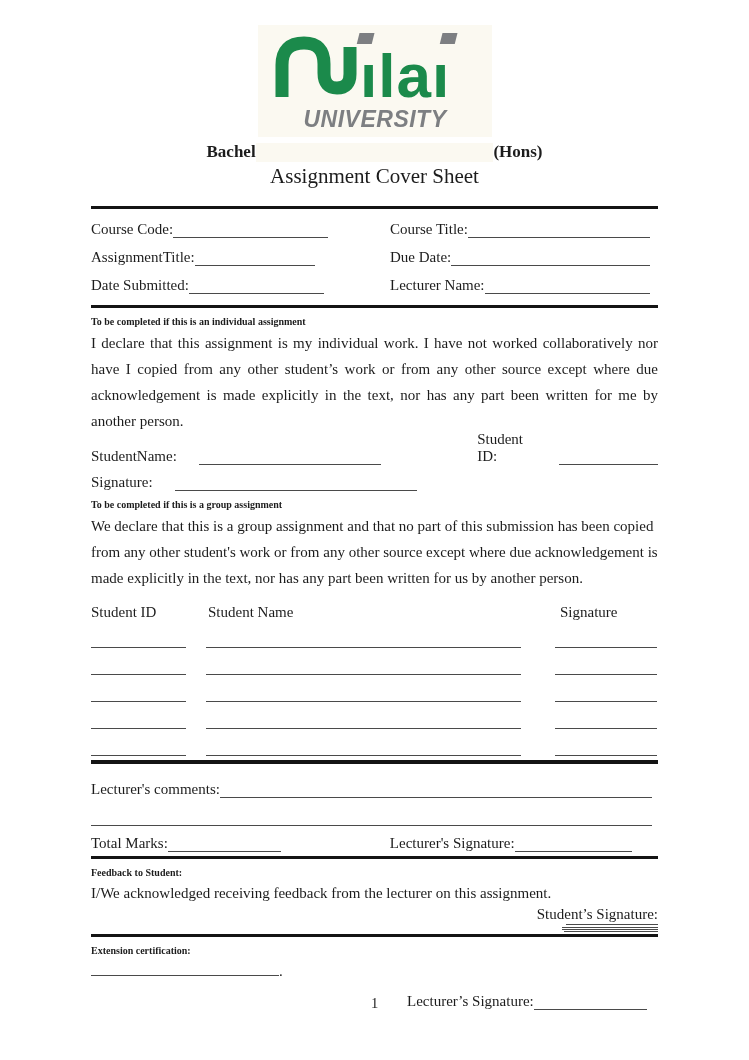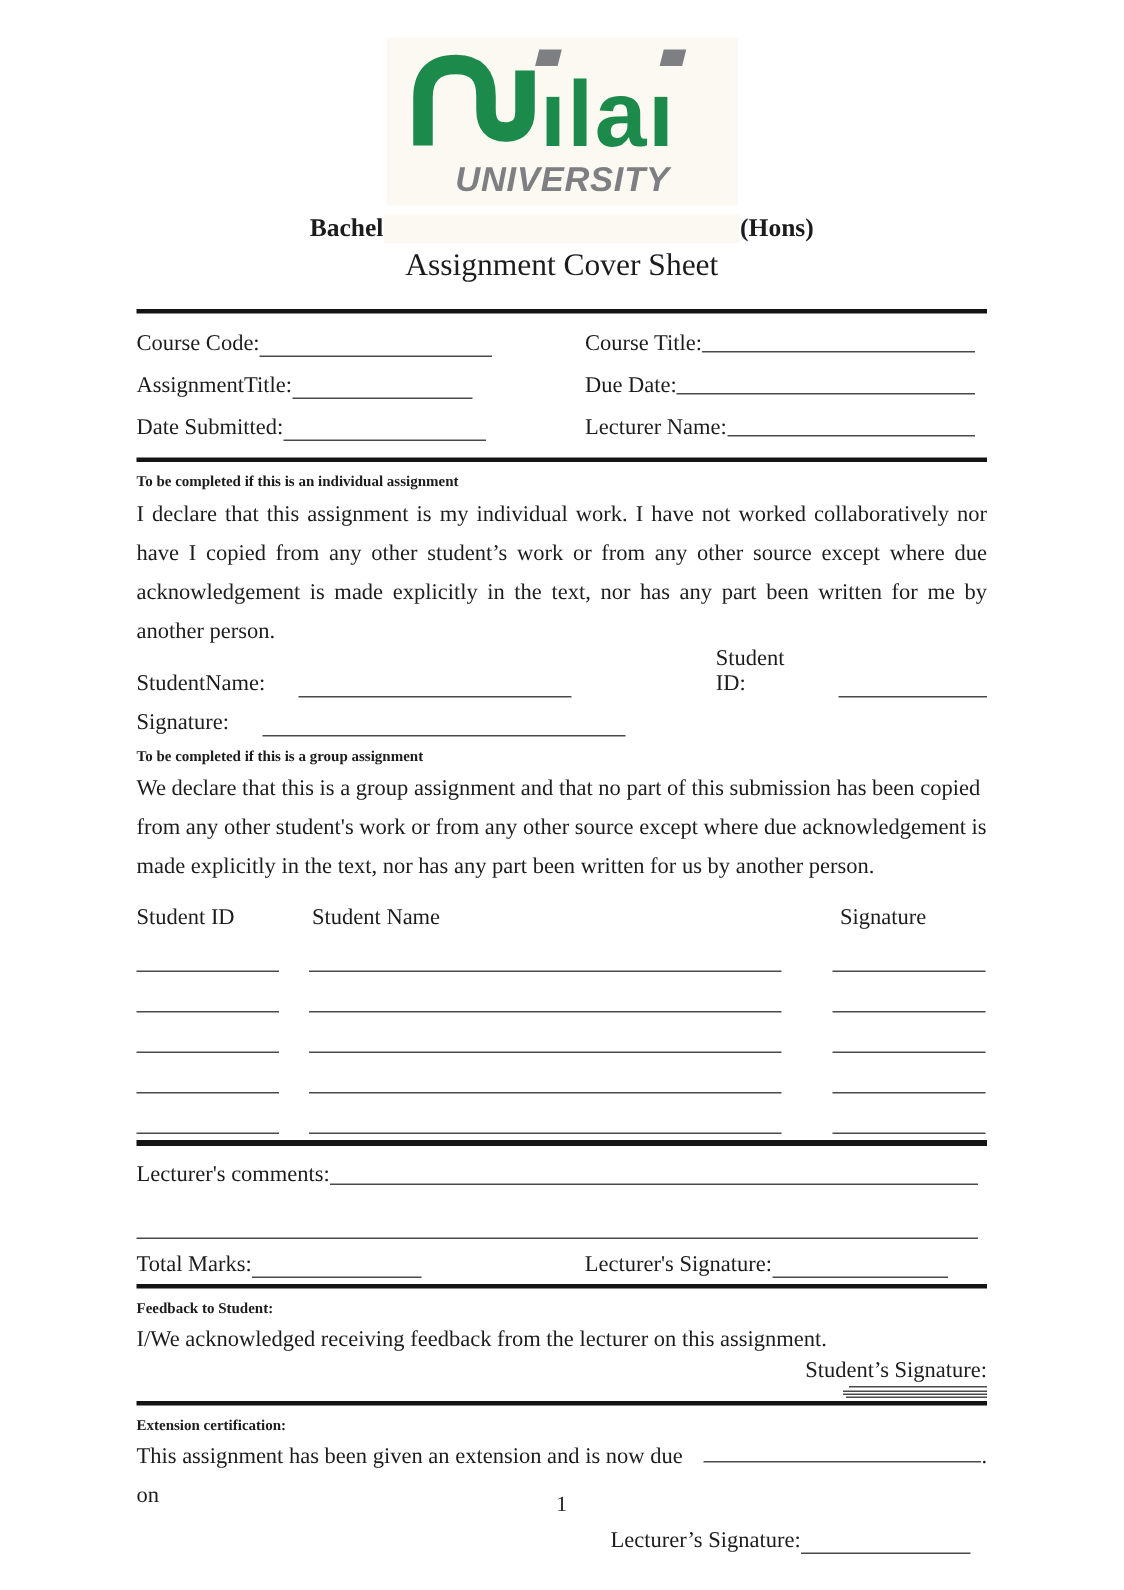--- a/index.html
+++ b/index.html
@@ -33,38 +33,38 @@
   .rule-3 { margin:4px 91px 0 91px; border-top-width:4px; }
   .rule-4 { margin:2px 91px 0 91px; }
   .rule-5 { margin:2px 91px 0 91px; }
 
   .blank { display:inline-block; border-bottom:1px solid #4a4a4a; height:14px; }
 
   
   .form-area { padding:6px 91px 4px 91px; }
   .form-row { display:flex; align-items:flex-end; height:28px; padding-bottom:5px; }
   .fcell-l { width:299px; display:flex; align-items:flex-end; }
-  .fcell-r { flex:1; display:flex; align-items:flex-start;margin-top:16px; }
+  .fcell-r { flex:1; display:flex; align-items:flex-end;margin-top:16px; }
   .fcell-r .blank { flex:1; margin-right:8px; }
 
   .bold-head { font-weight:bold; font-size:10px; margin-top:8px; }
   .para { text-align:justify; line-height:26px; margin-top:3px; }
   .para.left { text-align:left; }
 
   .sig-row { display:flex; align-items:flex-end; height:26px;gap:22px; }
 
   
   .tbl-head { position:relative; height:24px; margin-top:6px; }
   .tbl-head span { position:absolute; bottom:0; }
   .th-1 { left:0; } .th-2 { left:117px; } .th-3 { left:469px; }
   .tbl-row { display:flex; height:27px; align-items:flex-end; }
   .tc-1 { width:95px; } .tg-1 { width:20px; } .tc-2 { width:315px; }
   .tg-2 { width:34px; } .tc-3 { width:102px; }
 
-  .comments-row { display:flex; align-items:center; height:30px; margin-top:4px; }
+  .comments-row { display:flex; align-items:flex-end; height:30px; margin-top:4px; }
   .comments-row .blank { flex:1; margin-right:6px; }
   .fullline-row { height:28px; display:flex; align-items:flex-end; }
   .fullline-row .blank { width:561px; }
   .marks-row { display:flex; align-items:flex-end; height:28px; padding-bottom:2px; }
 
   .fb-body { line-height:26px; margin-top:2px; }
   .fb-sig { display:flex; align-items:flex-end; height:26px;flex-direction:column; }
 
   .ext-body { line-height:26px; margin-top:2px; display:flex; align-items:baseline; }
   .ext-sig { display:flex; align-items:flex-end; height:26px; margin-left:316px; }
@@ -233,21 +233,20 @@
       <span class="blank" style="width:94px; margin-left:11px;"></span>
     </div>
   </div>
 
   <hr class="thick rule-5">
 
   <div class="content">
 
     <div class="bold-head">Extension certification:</div>
     <div class="ext-body">
-      <span>This assignment has been given an extension and is now due on </span>
       <span class="blank" style="width:188px;"></span>
       <span>.</span>
     </div>
     <div class="ext-sig">
       <span>Lecturer’s Signature: </span>
       <span class="blank" style="width:113px;"></span>
     </div>
   </div>
 
   <div class="page-num">1</div>

